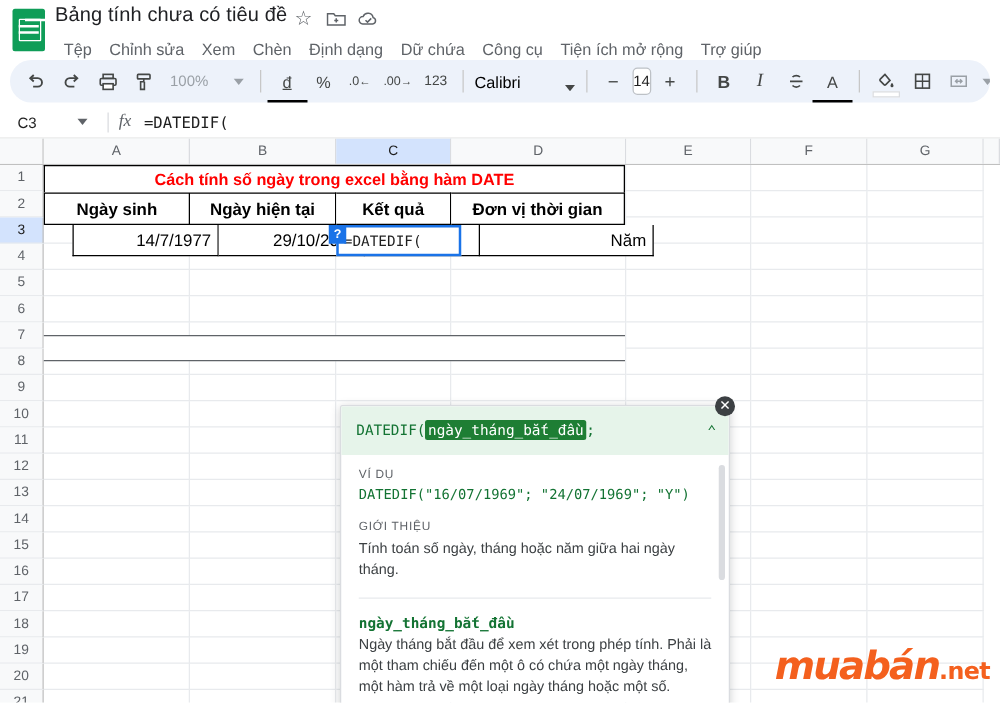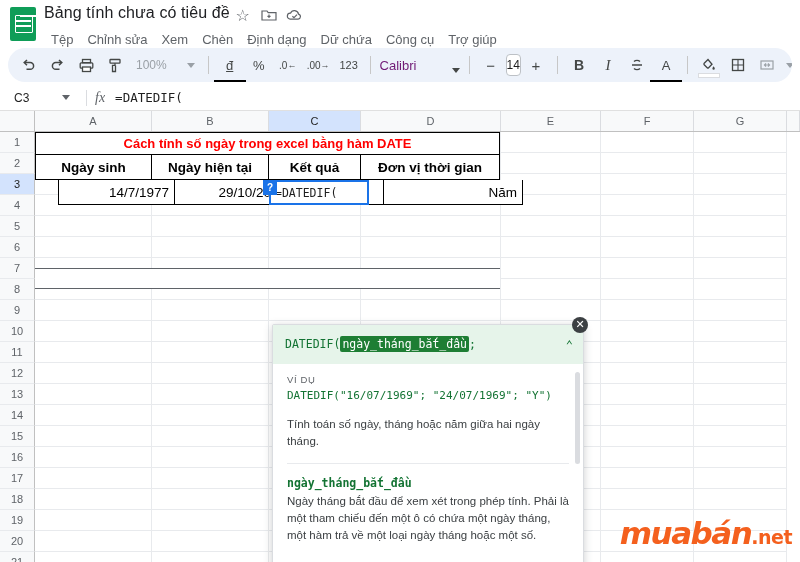--- a/index.html
+++ b/index.html
@@ -41,21 +41,21 @@
     margin: 2px 8px 0 8px; height: 34px; background: #edf2fa; border-radius: 18px;
     display: flex; align-items: center; padding: 0 6px; gap: 1px; overflow: hidden;
   }
   .tool {
     height: 28px; min-width: 28px; display: flex; align-items: center; justify-content: center;
     color: #444746; font-size: 13px; border-radius: 4px; padding: 0 4px; flex: none;
   }
   .tool.dim { color: #9aa0a6; }
   .tool-sep { width: 1px; height: 18px; background: #c7c7c7; margin: 0 6px; flex: none; }
   .zoom-box { display: flex; align-items: center; color: #9aa0a6; font-size: 12px; gap: 16px; padding: 0 6px; }
-  .font-box { display: flex; align-items: flex-end; font-size: 13px; color: #701a75; padding: 0 2px; }
+  .font-box { display: flex; align-items: flex-end; font-size: 13px; color: #000000; padding: 0 2px; }
   .font-name { width: 62px; text-align: left; }
   .caret { width: 0; height: 0; border-left: 4px solid transparent; border-right: 4px solid transparent; border-top: 5px solid #444746; margin-left: 10px; }
   .caret.sm { margin-left: 4px; }
   .size-field {
     width: 34px; height: 22px; border: 1px solid #bdc1c6; border-radius: 4px; background: #fff;
     display: flex; align-items: center; justify-content: center; font-size: 12px; color: #1f1f1f;
   }
   .bold-b { font-weight: bold; font-size: 14px; }
   .ital-i { font-style: italic; font-family: "Liberation Serif", serif; font-size: 15px; }
   .under-a { position: relative; font-size: 13px; }
@@ -206,20 +206,21 @@
         </span>
       </div>
       <div class="menu-row">
         <span class="menu-item">Tệp</span>
         <span class="menu-item">Chỉnh sửa</span>
         <span class="menu-item">Xem</span>
         <span class="menu-item">Chèn</span>
         <span class="menu-item">Định dạng</span>
         <span class="menu-item">Dữ chứa</span>
         <span class="menu-item">Công cụ</span>
+        <span class="menu-item">Tiện ích mở rộng</span>
         <span class="menu-item">Trợ giúp</span>
       </div>
     </div>
   </div>
 
   <div class="toolbar">
     <span class="tool">
       <svg width="17" height="17" viewBox="0 0 17 17">
         <path d="M5 5.5H10.2a3.4 3.4 0 0 1 0 6.8H6.5" fill="none" stroke="#444746" stroke-width="1.5"></path>
         <path d="M7 3 4.2 5.6 7 8.2" fill="none" stroke="#444746" stroke-width="1.5"></path>
@@ -567,20 +568,21 @@
 
     <div class="fn-close">✕</div>
     <div class="fncard">
       <div class="fn-sig">
         <span>DATEDIF(</span><span class="arg-hl">ngày_tháng_bắt_đầu</span><span>;</span><br>
         <span class="fn-collapse">⌃</span>
       </div>
       <div class="fn-body">
         <div class="sec-label">VÍ DỤ</div>
         <div class="code-line">DATEDIF("16/07/1969"; "24/07/1969"; "Y")</div>
+        <div class="sec-label">GIỚI THIỆU</div>
         <div class="sec-body">Tính toán số ngày, tháng hoặc năm giữa hai ngày tháng.</div>
         <div class="divider"></div>
         <div class="arg-name">ngày_tháng_bắt_đầu</div>
         <div class="arg-desc">Ngày tháng bắt đầu để xem xét trong phép tính. Phải là một tham chiếu đến một ô có chứa một ngày tháng, một hàm trả về một loại ngày tháng hoặc một số.</div>
 
         <div class="fn-scroll"></div>
       </div>
 
     </div>
 

